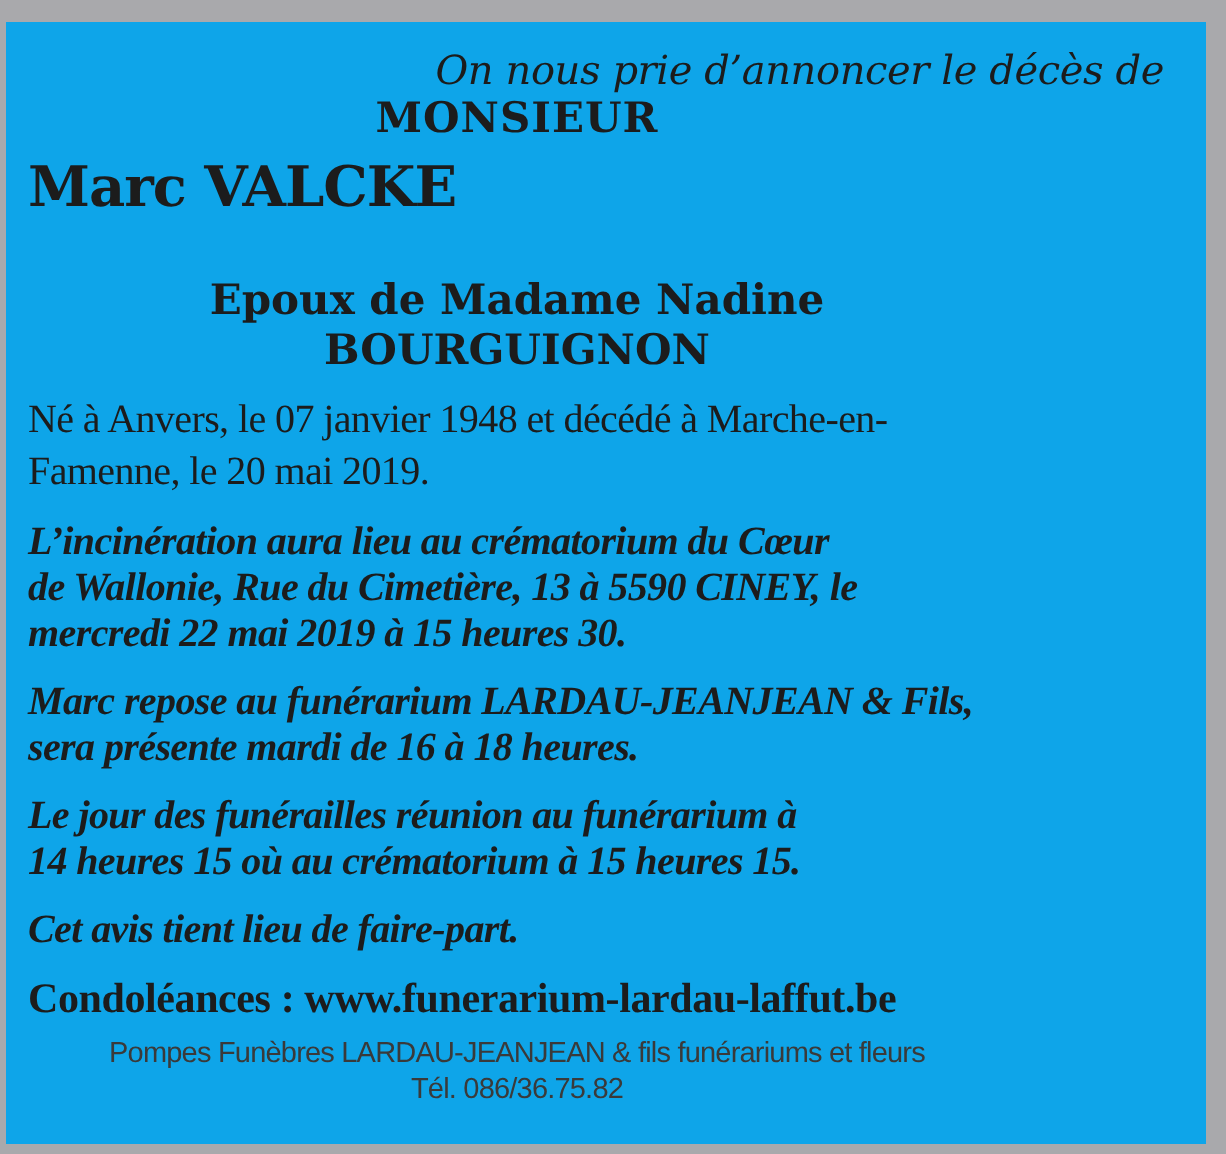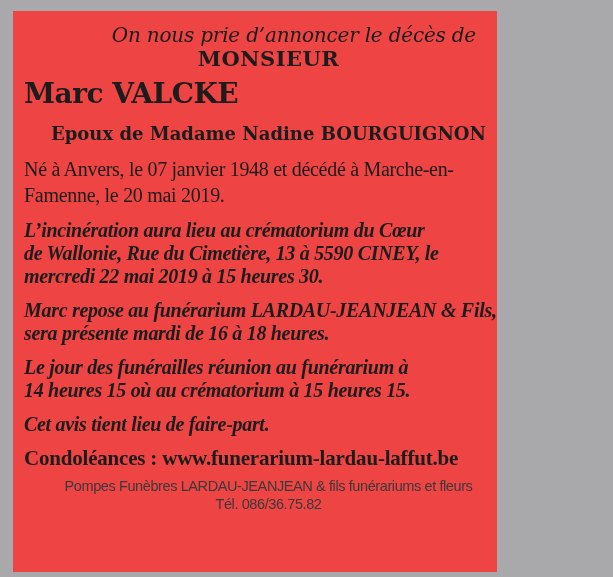--- a/index.html
+++ b/index.html
@@ -6,25 +6,25 @@
   body {
     width: 613px;
     height: 577px;
     position: relative;
     background: #a9a9ac;
     font-family: "DejaVu Serif", serif;
     overflow: hidden;
   }
   .card {
     position: absolute;
-    left: 13px;
+    left: 3px;
     top: 11px;
-    width: 484px;
+    width: 600px;
     height: 561px;
-    background: #ef4444;
+    background: #0ea5e9;
     color: #1c1c1c;
   }
   .intro {
     text-align: right;
     padding: 12px 21px 0 0;
     font-style: italic;
     font-size: 20px;
     line-height: 24px;
     letter-spacing: -0.2px;
   }
@@ -43,23 +43,23 @@
     text-align: left;
     font-weight: bold;
     font-size: 28px;
     line-height: 44px;
     margin-top: 1px;
     letter-spacing: -0.5px;
   }
   .spouse {
     text-align: center;
     font-weight: bold;
-    font-size: 18px;
+    font-size: 21px;
     line-height: 25px;
-    margin-top: 5px;
+    margin-top: 21px;
   }
   .para {
     font-family: "Liberation Serif", serif;
     font-size: 20px;
     line-height: 26px;
     letter-spacing: -0.3px;
     margin: 10px 0 0 0;
   }
   .para.bi {
     font-style: italic;

